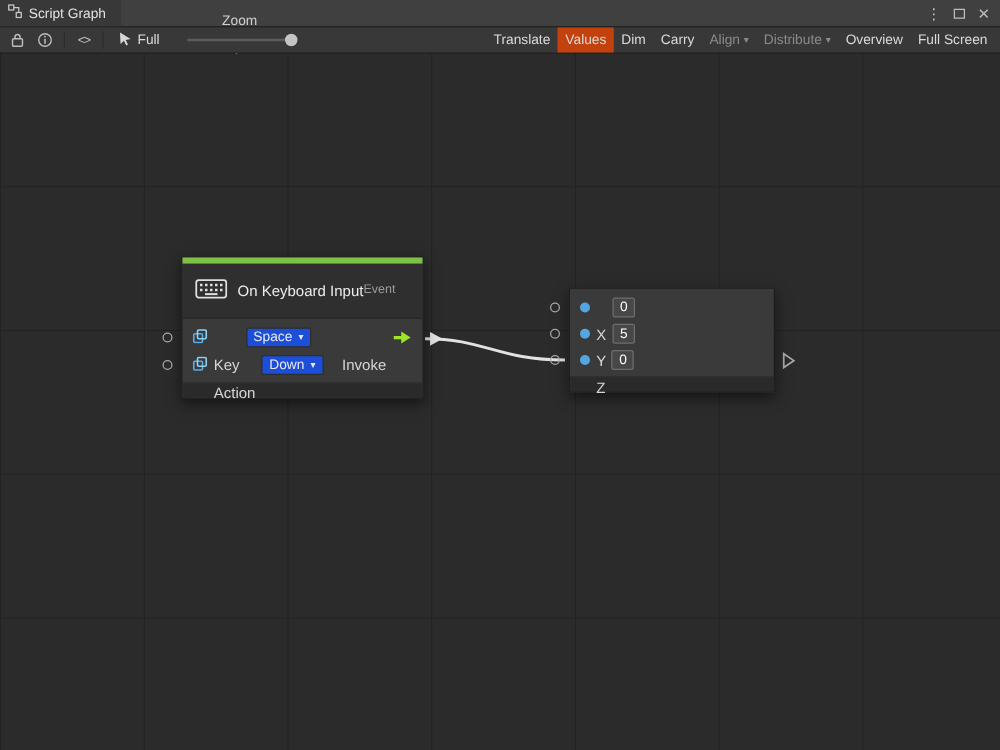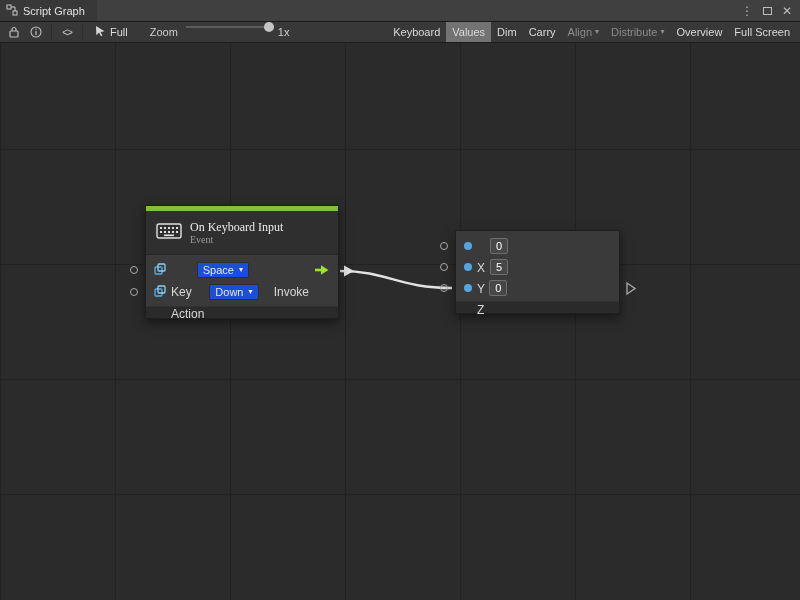--- a/index.html
+++ b/index.html
@@ -25,27 +25,27 @@
   .winbtn { font-size:12px; line-height:1; cursor:default; }
   .maxbox { width:9px; height:8px; border:1px solid #bdbdbd; display:inline-block; }
   
   .toolbar {
     height:21px; background:#383838; border-bottom:1px solid #1c1c1c;
     display:flex; align-items:center; font-size:11px; padding:0 4px; gap:2px;
   }
   .tool-icon { display:flex; align-items:center; justify-content:center; width:20px; height:100%; color:#c9c9c9; }
   .tb-sep { width:1px; height:14px; background:#2c2c2c; margin:0 3px; }
   .obj-label { display:flex; align-items:center; gap:4px; padding:0 6px; color:#dcdcdc; }
-  .zoom-wrap { display:flex; align-items:flex-start; gap:8px; margin-left:14px; color:#cfcfcf; }
+  .zoom-wrap { display:flex; align-items:center; gap:8px; margin-left:14px; color:#cfcfcf;flex-direction:column; }
   .zoom-track { width:84px; height:2px; background:#5c5c5c; position:relative; }
   .zoom-handle { position:absolute; right:-4px; top:50%; transform:translateY(-50%);
     width:10px; height:10px; border-radius:50%; background:#c4c4c4; }
   .tb-right { margin-left:auto; display:flex; align-items:stretch; height:100%; }
   .tb-btn { display:flex; align-items:center; gap:3px; padding:0 6px; color:#dadada; white-space:nowrap; }
-  .tb-btn.active { background:#737373; }
+  .tb-btn.active { background:#c2410c; }
   .tb-btn.disabled { color:#8b8b8b; }
   .caret { font-size:8px; line-height:1; }
   
   .canvas {
     position:absolute; left:0; top:43px; width:800px; height:557px;
     background-color:#2b2b2b;
     background-image:
       linear-gradient(#222222 1px, transparent 1px),
       linear-gradient(90deg, #222222 1px, transparent 1px);
     background-size:115px 115px;
@@ -55,21 +55,21 @@
   
   .node {
     position:absolute; background:#3a3a3a; border:1px solid #1e1e1e;
     box-shadow:0 4px 10px rgba(0,0,0,.5); font-size:12px;
   }
   .accent { height:5px; background:var(--accent-green); }
   .node-head {
     background:#2f2f2f; display:flex; align-items:center; gap:8px;
     height:44px; padding:0 10px; border-bottom:1px solid #262626;
   }
-  .node-head .titles { display:flex; flex-direction:column; justify-content:space-between;font-family:Liberation Serif, serif; }
+  .node-head .titles { display:flex; flex-direction:row; justify-content:space-between; }
   .node-title { color:#ececec; font-size:12px; line-height:14px; }
   .node-sub { color:#9c9c9c; font-size:10px; line-height:12px; }
   .node-body { padding:4px 0 3px 0; }
   .nrow { display:flex; align-items:center; gap:5px; padding:0 8px; position:relative; }
   .node-kb .nrow { height:22px; }
   .node-tr .nrow { height:21px; }
   .spacer { flex:1; }
   .node-foot { height:12px; background:#2a2a2a; border-top:1px solid #313131; }
   .port-circle {
     position:absolute; left:-16px; top:50%; transform:translateY(-50%);
@@ -138,21 +138,21 @@
   </span>
   <div class="zoom-wrap">
     <span>Zoom</span>
     <span class="zoom-track">
       <span class="zoom-handle"></span>
     </span>
     <span>1x</span>
   </div>
   <div class="tb-right">
     <span class="tb-btn">
-        <span>Keyboard</span>
+        <span>Translate</span>
       </span>
     <span class="tb-btn active">
         <span>Values</span>
       </span>
     <span class="tb-btn">
         <span>Dim</span>
       </span>
     <span class="tb-btn">
         <span>Carry</span>
       </span>

